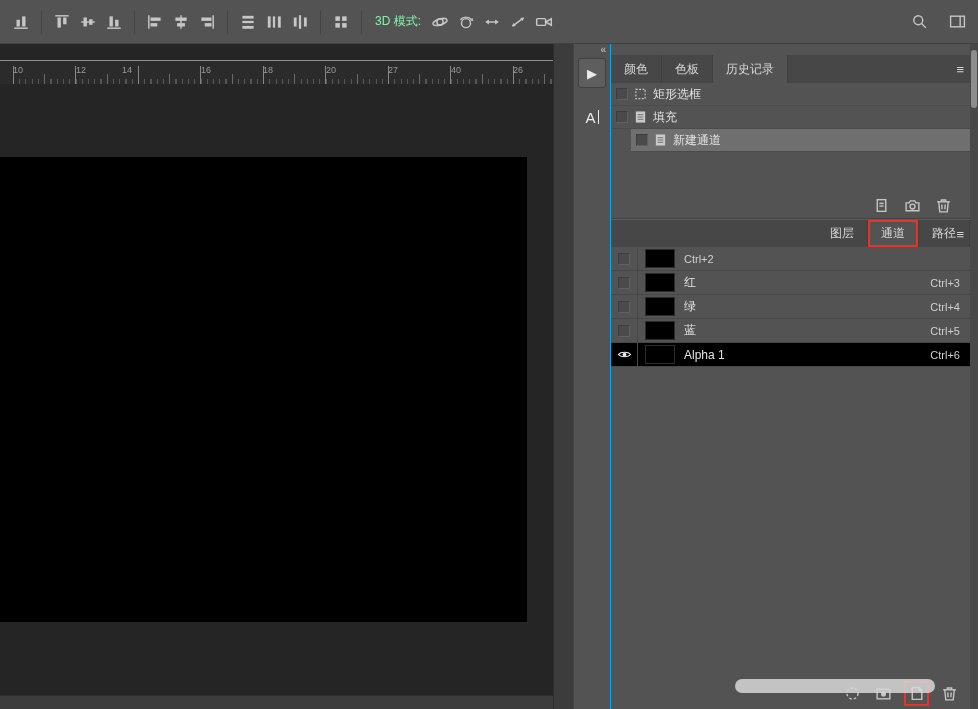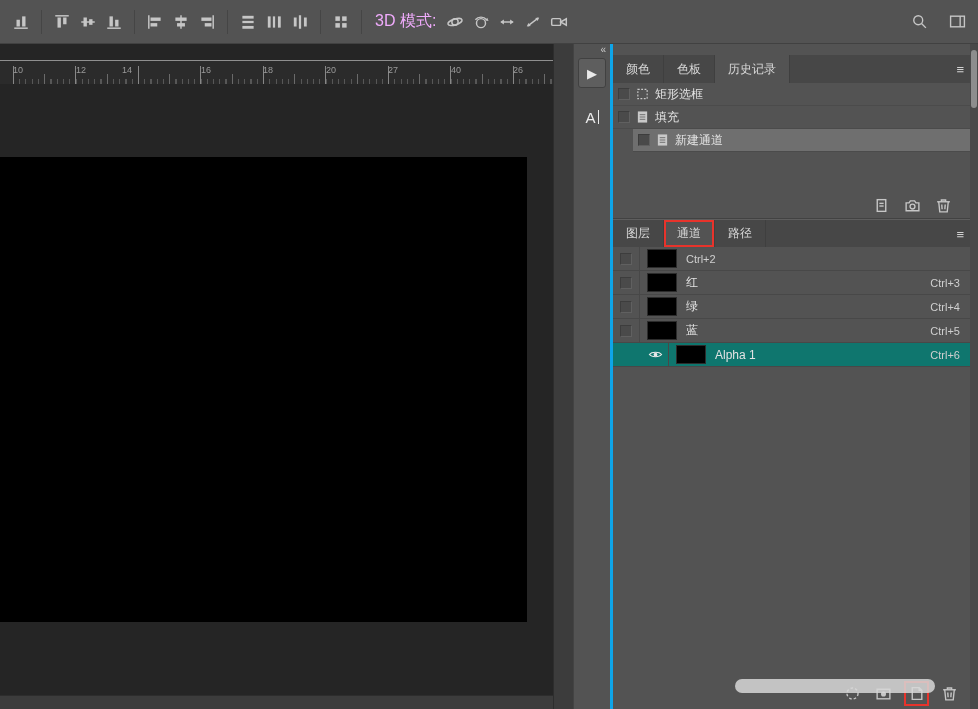--- a/index.html
+++ b/index.html
@@ -6,21 +6,21 @@
   html,body { width:978px; height:709px; overflow:hidden; }
   body { font-family:"Liberation Sans", sans-serif; background:#535353; }
   .app { position:relative; width:978px; height:709px; background:#535353; }
 
   
   .toolbar { position:absolute; left:0; top:0; width:978px; height:44px;
              background:#535353; border-bottom:1px solid #414141;
              display:flex; align-items:center; padding:0 8px; }
   .tb-sep { width:1px; height:24px; background:#616161; border-left:1px solid #454545; margin:0 7px; flex:none; }
   .tb-btn { width:26px; height:26px; display:flex; align-items:center; justify-content:center; flex:none; }
-  .tb-label { color:#f0abfc; font-size:16px; margin:0 6px; white-space:nowrap; flex:none; }
+  .tb-label { color:#86efac; font-size:12px; margin:0 6px; white-space:nowrap; flex:none; }
   .tb-right { margin-left:auto; display:flex; gap:12px; align-items:center; }
 
   .ico { display:inline-flex; align-items:center; justify-content:center; }
   .ico svg { display:block; }
   .s { stroke:#c6c6c6; stroke-width:1.3; fill:none; }
   .f { fill:#c6c6c6; stroke:none; }
 
   
   .doc-area { position:absolute; left:0; top:44px; width:553px; height:665px; background:#252525; }
   .ruler { position:absolute; left:0; top:16px; width:577px; height:24px; background:#2b2b2b;
@@ -44,21 +44,21 @@
                 background:#535353; border-left:1px solid #434343; }
   .collapse { position:absolute; top:0px; right:5px; font-size:10px; color:#c9c9c9; letter-spacing:-1px; cursor:default; }
   .strip-btn { width:28px; height:30px; margin:14px auto 0; display:flex; align-items:center; justify-content:center;
                color:#eaeaea; font-size:13px; }
   .strip-btn.boxed { background:#5e5e5e; border:1px solid #414141; border-radius:3px; }
   .type-wrap { display:flex; align-items:center; gap:2px; font-size:15px; color:#eaeaea; }
   .type-cursor { width:1px; height:14px; background:#eaeaea; display:inline-block; }
 
   
   .panels { position:absolute; left:610px; top:44px; width:360px; height:665px;
-            background:#535353; border-left:3px solid #0ea5e9; display:flex; flex-direction:column; }
+            background:#535353; border-left:1px solid #0ea5e9; display:flex; flex-direction:column; }
   .dock-gap { height:11px; flex:none; }
   .panel-divider { height:2px; background:#424242; border-bottom:1px solid #5e5e5e; flex:none; }
 
   .tabs { height:28px; background:#474747; display:flex; align-items:stretch; position:relative; flex:none; }
   .tab { padding:0 13px; display:flex; align-items:center; color:#d8d8d8; font-size:12px;
          background:#474747; border-right:1px solid #3f3f3f; cursor:default; }
   .tab.active { background:#535353; }
   .tab.red-annot { box-shadow: inset 0 0 0 2px #e8332b; }
   .menu-glyph { position:absolute; right:6px; top:50%; transform:translateY(-50%);
                 font-size:13px; color:#d2d2d2; cursor:default; }
@@ -72,25 +72,25 @@
   .h-label { white-space:nowrap; }
   .well { width:12px; height:12px; background:#4a4a4a; flex:none;
           border:1px solid #3d3d3d; border-right-color:#606060; border-bottom-color:#606060; }
   .swatch { width:30px; height:19px; background:#ffffff; border:1px solid #2e2e2e; flex:none; }
   .h-spacer { height:40px; flex:none; }
   .actions { height:26px; display:flex; align-items:center; justify-content:flex-end;
              gap:14px; padding-right:18px; flex:none; }
 
   
   .panel2 { flex:1; display:flex; flex-direction:column; position:relative; }
-  .tabs.t2 { height:27px; }
+  .tabs.t2 { height:27px;justify-content:flex-end; }
   .c-rows { flex:none; }
   .c-row { height:24px; display:flex; align-items:center; font-size:12px; color:#e3e3e3;
            border-bottom:1px solid #484848; padding-right:10px; }
-  .c-row.selected { background:#0f766e;padding-left:29px; }
+  .c-row.selected { background:#000000; }
   .eye-cell { width:27px; align-self:stretch; display:flex; align-items:center; justify-content:center;
               border-right:1px solid #484848; flex:none; }
   .thumb { width:30px; height:19px; background:#000; border:1px solid #2c2c2c; margin:0 9px 0 7px; flex:none; }
   .c-name { flex:1; white-space:nowrap; }
   .c-short { color:#cfcfcf; font-size:11px; }
   .c-spacer { flex:1; }
   .pill { position:absolute; right:35px; bottom:16px; width:200px; height:14px;
           background:#d7d7d7; border-radius:7px; opacity:.85; }
   .actions.bottom { padding-right:12px; margin-bottom:3px; }
   .red-wrap { display:inline-flex; padding:2px; box-shadow:0 0 0 2px #e8332b; }

